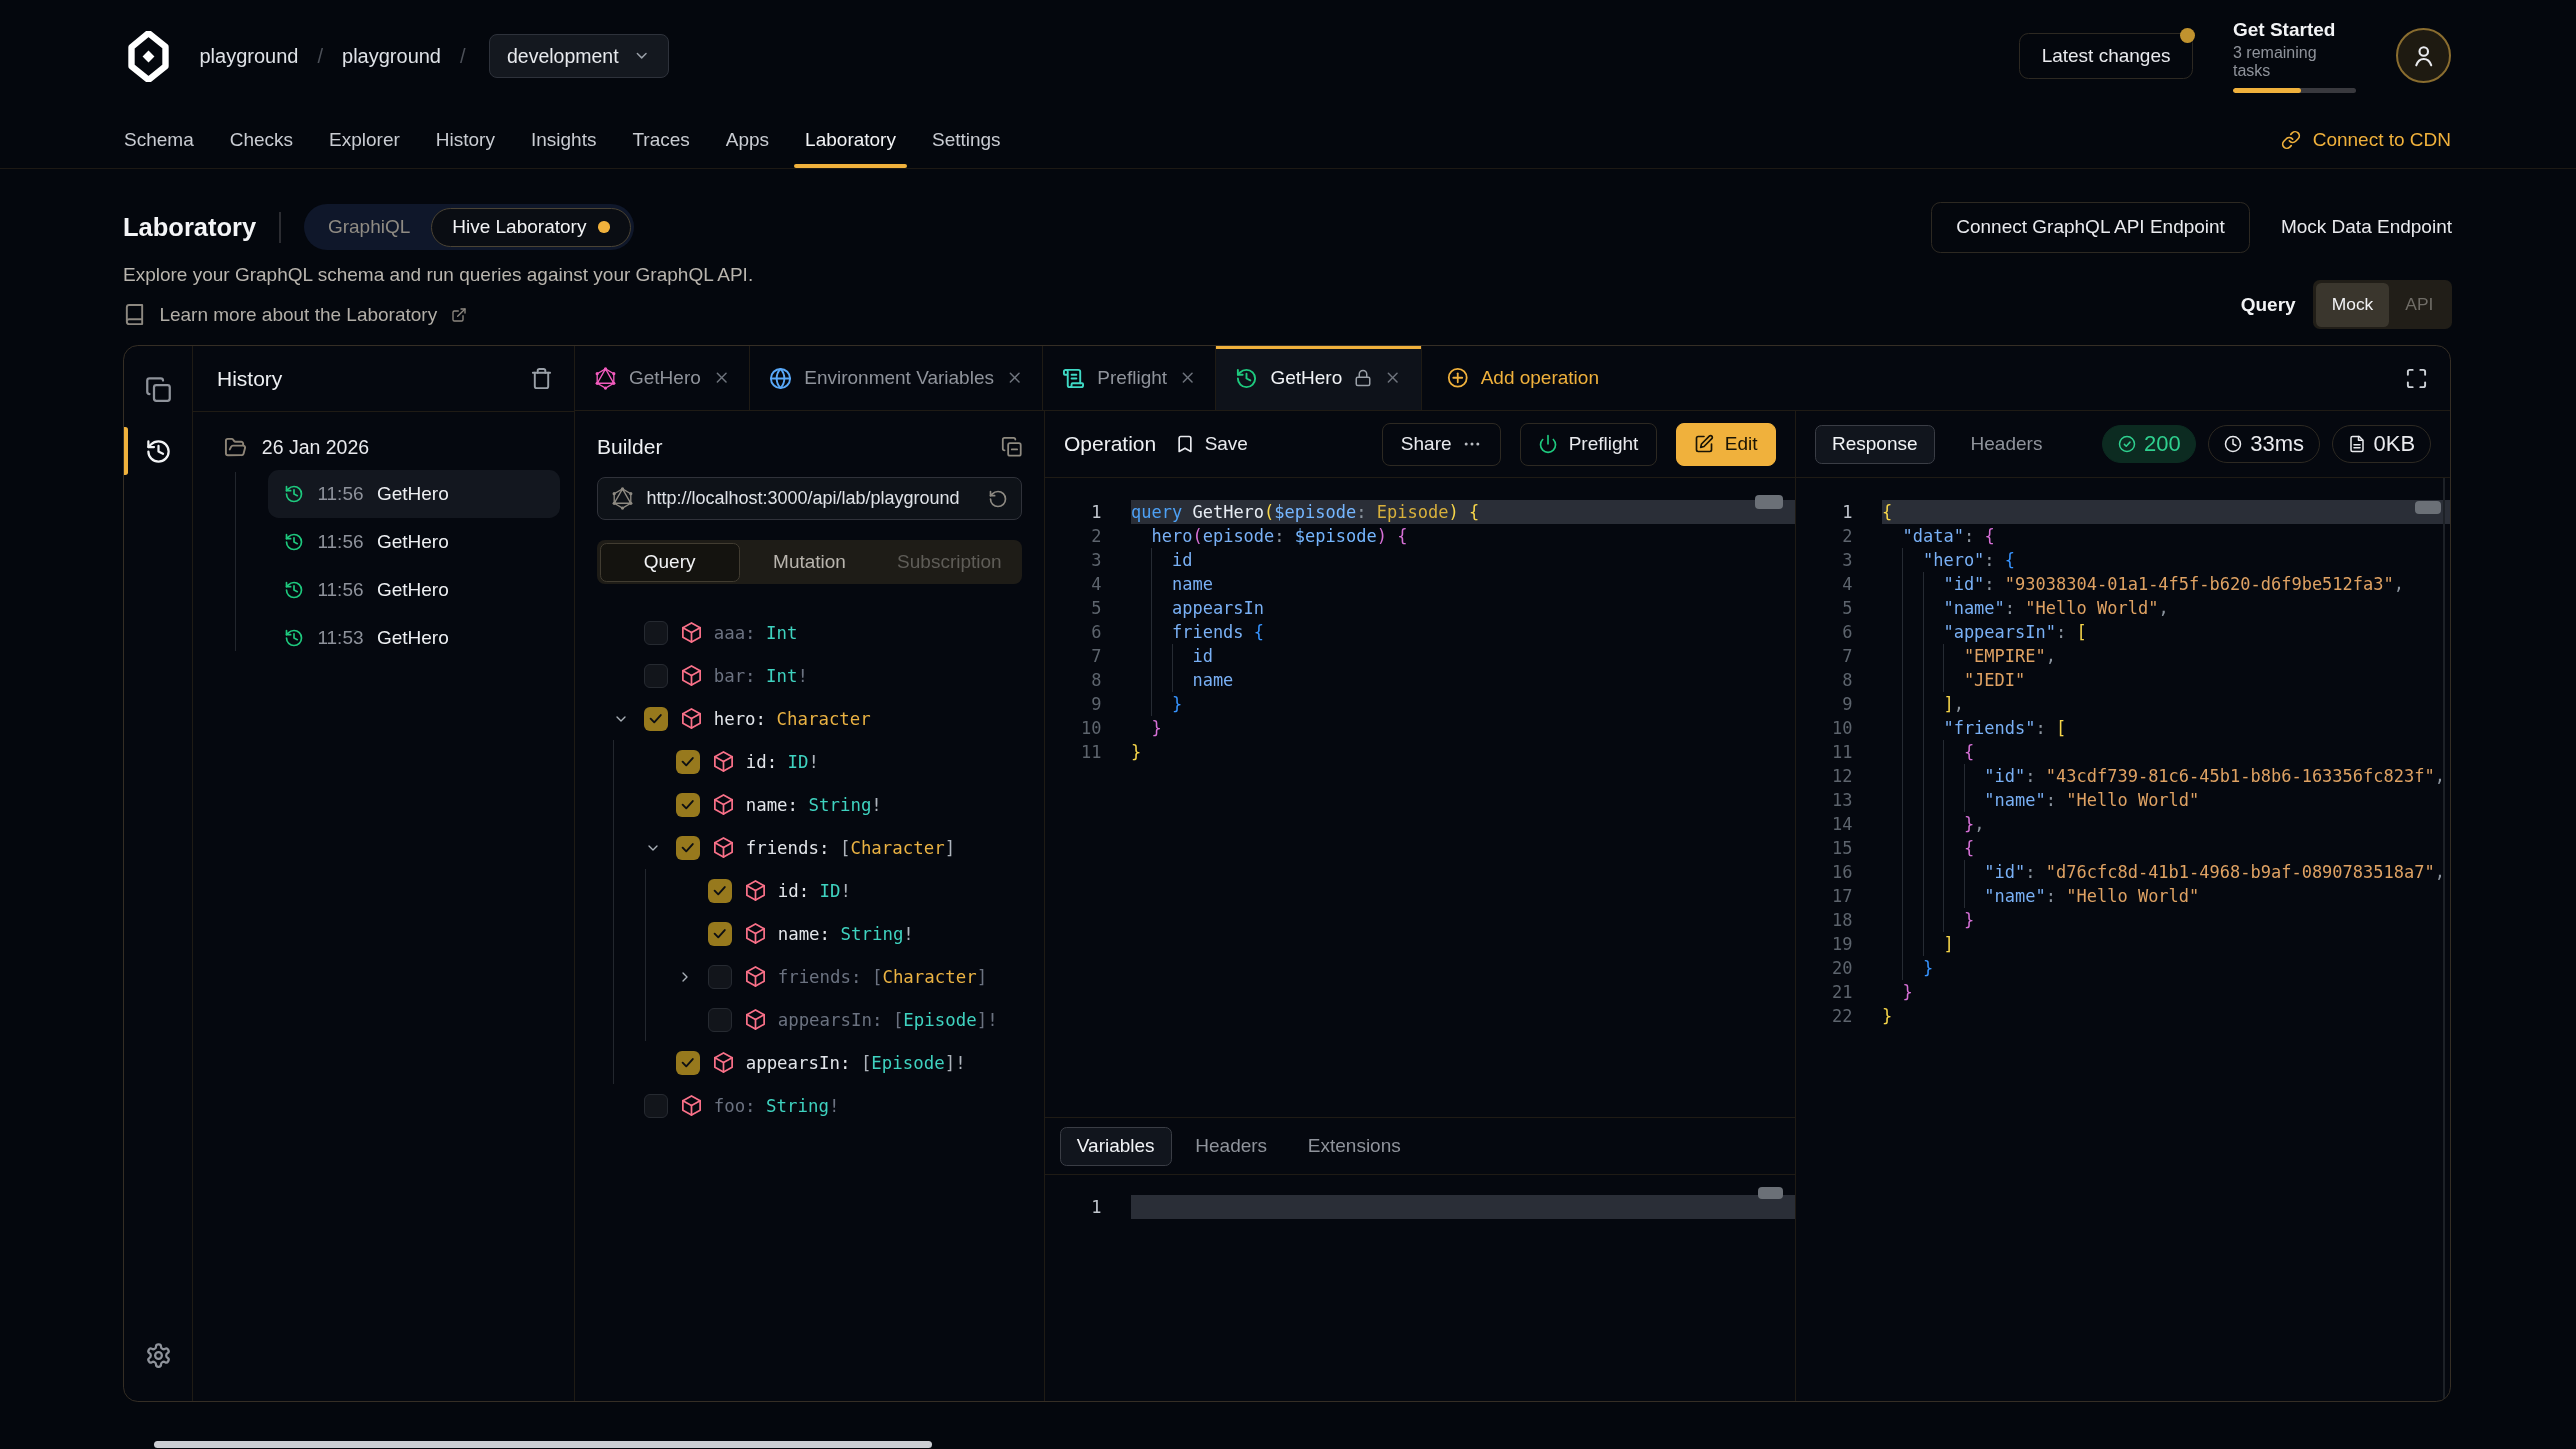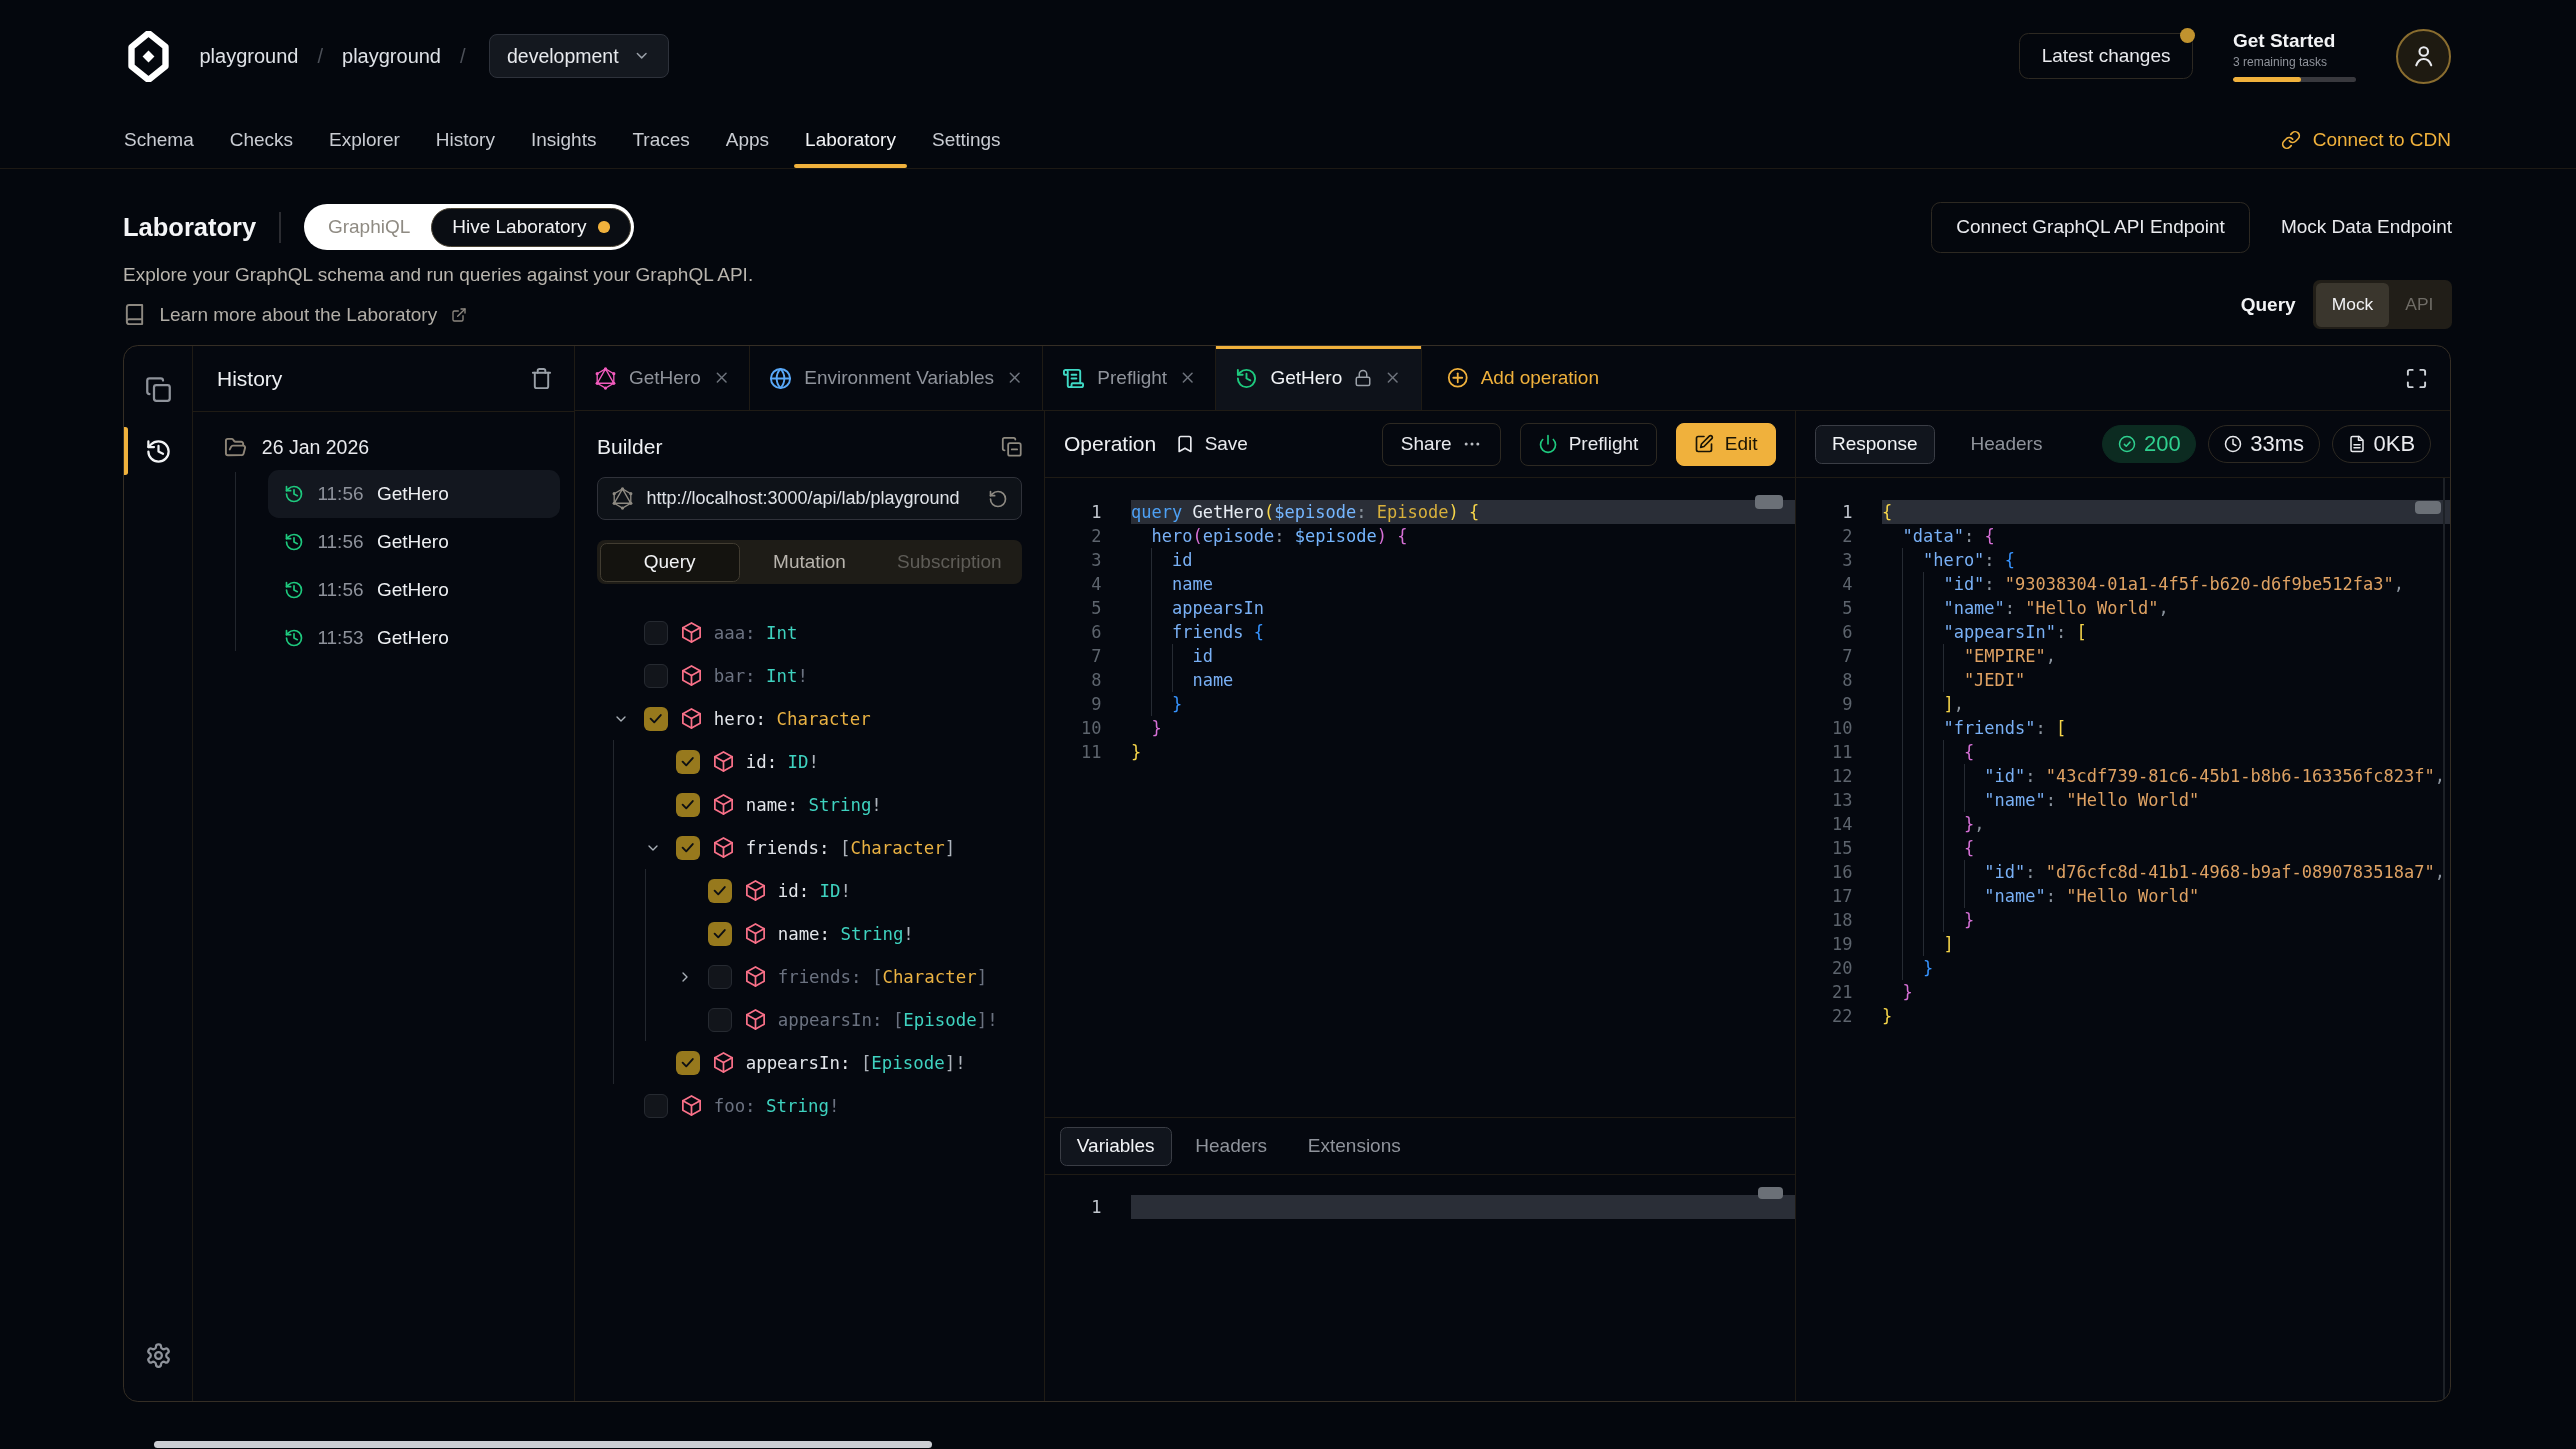--- a/index.html
+++ b/index.html
@@ -22,21 +22,21 @@
   .crumb-sep { color:#4c5058; margin:0 19px; font-size:20px; }
   .env-select { height:44px; border:1.3px solid #2e323b; background:#14181f; border-radius:8px;
     display:flex; align-items:center; gap:14.8px; padding:0 17.4px; font-size:19.5px; color:#e8eaee; margin-left:4px; }
   .env-select .ic { font-size:17.4px; color:#9aa0a8; }
   .tb-right { display:flex; align-items:center; gap:40px; }
   .latest-btn { position:relative; height:46px; border:1.3px solid #2d2922; border-radius:9.4px;
     padding:0 21.5px; font-size:19px; color:#e9eaee; }
   .latest-dot { position:absolute; top:-6px; right:-2.7px; width:14.8px; height:14.8px; border-radius:50%; background:#c0922e; }
   .get-started { width:123px; }
   .gs-title { font-size:19px; font-weight:700; color:#f2f3f5; }
-  .gs-sub { font-size:12px; color:#8f939b; margin-top:3.4px; }
+  .gs-sub { font-size:16px; color:#8f939b; margin-top:3.4px; }
   .gs-bar { margin-top:8px; height:4.7px; border-radius:2.7px; background:#39393e; overflow:hidden; }
   .gs-fill { height:100%; background:#f0b13c; border-radius:2.7px; }
   .avatar { width:55px; height:55px; border-radius:50%; border:2px solid #8a6d2f; background:#1e1a11;
     display:flex; align-items:center; justify-content:center; font-size:25.5px; color:#e9eaee; }
 
   
   .navbar { position:absolute; top:112px; left:0; right:0; height:57px;
     display:flex; align-items:center; justify-content:space-between;
     padding:0 125px 0 106px; border-bottom:1.3px solid #1d1914; }
   .nav-items { display:flex; height:100%; }
@@ -45,21 +45,21 @@
   .nav-item.active::after { content:""; position:absolute; left:6.7px; right:6.7px; bottom:0; height:4px;
     background:#f0b13c; border-radius:2px; }
   .cdn-link { display:flex; align-items:center; gap:12px; color:#f0b13c; font-size:19px; }
   .cdn-link .ic { font-size:20px; }
 
   
   .lab-head { position:absolute; top:201px; left:123px; right:124px; }
   .lab-row1 { display:flex; align-items:center; height:52px; }
   .lab-title { font-size:25.5px; font-weight:600; color:#f4f5f7; }
   .lab-divider { width:1.3px; height:31px; background:#2b2c31; margin:0 23px; }
-  .mode-toggle { display:flex; align-items:center; background:#ffffff; border-radius:670px; padding:3.4px; }
+  .mode-toggle { display:flex; align-items:center; background:#0f172a; border-radius:670px; padding:3.4px; }
   .mode-opt { font-size:19px; color:#8f8b83; padding:0 20px; height:39px; display:flex; align-items:center;
     gap:12px; border-radius:670px; border:1.3px solid transparent; }
   .mode-opt.active { color:#f2f3f5; background:#0a0d13; border-color:#4a4334; }
   .mode-dot { width:11.4px; height:11.4px; border-radius:50%; background:#f0b13c; }
   .lab-row1-right { margin-left:auto; display:flex; align-items:center; gap:31px; }
   .endpoint-btn { height:51px; padding:0 24px; border:1.3px solid #2d2922; border-radius:9.4px; font-size:19px; color:#e9eaee; }
   .mock-btn { font-size:19px; color:#e9eaee; }
   .lab-sub { margin-top:10.7px; font-size:19px; color:#b9b5ae; }
   .learn-row { margin-top:17.4px; display:flex; align-items:center; gap:13.4px; color:#b2aea7; font-size:19px; }
   .learn-row .book { font-size:23px; color:#8d8880; }

